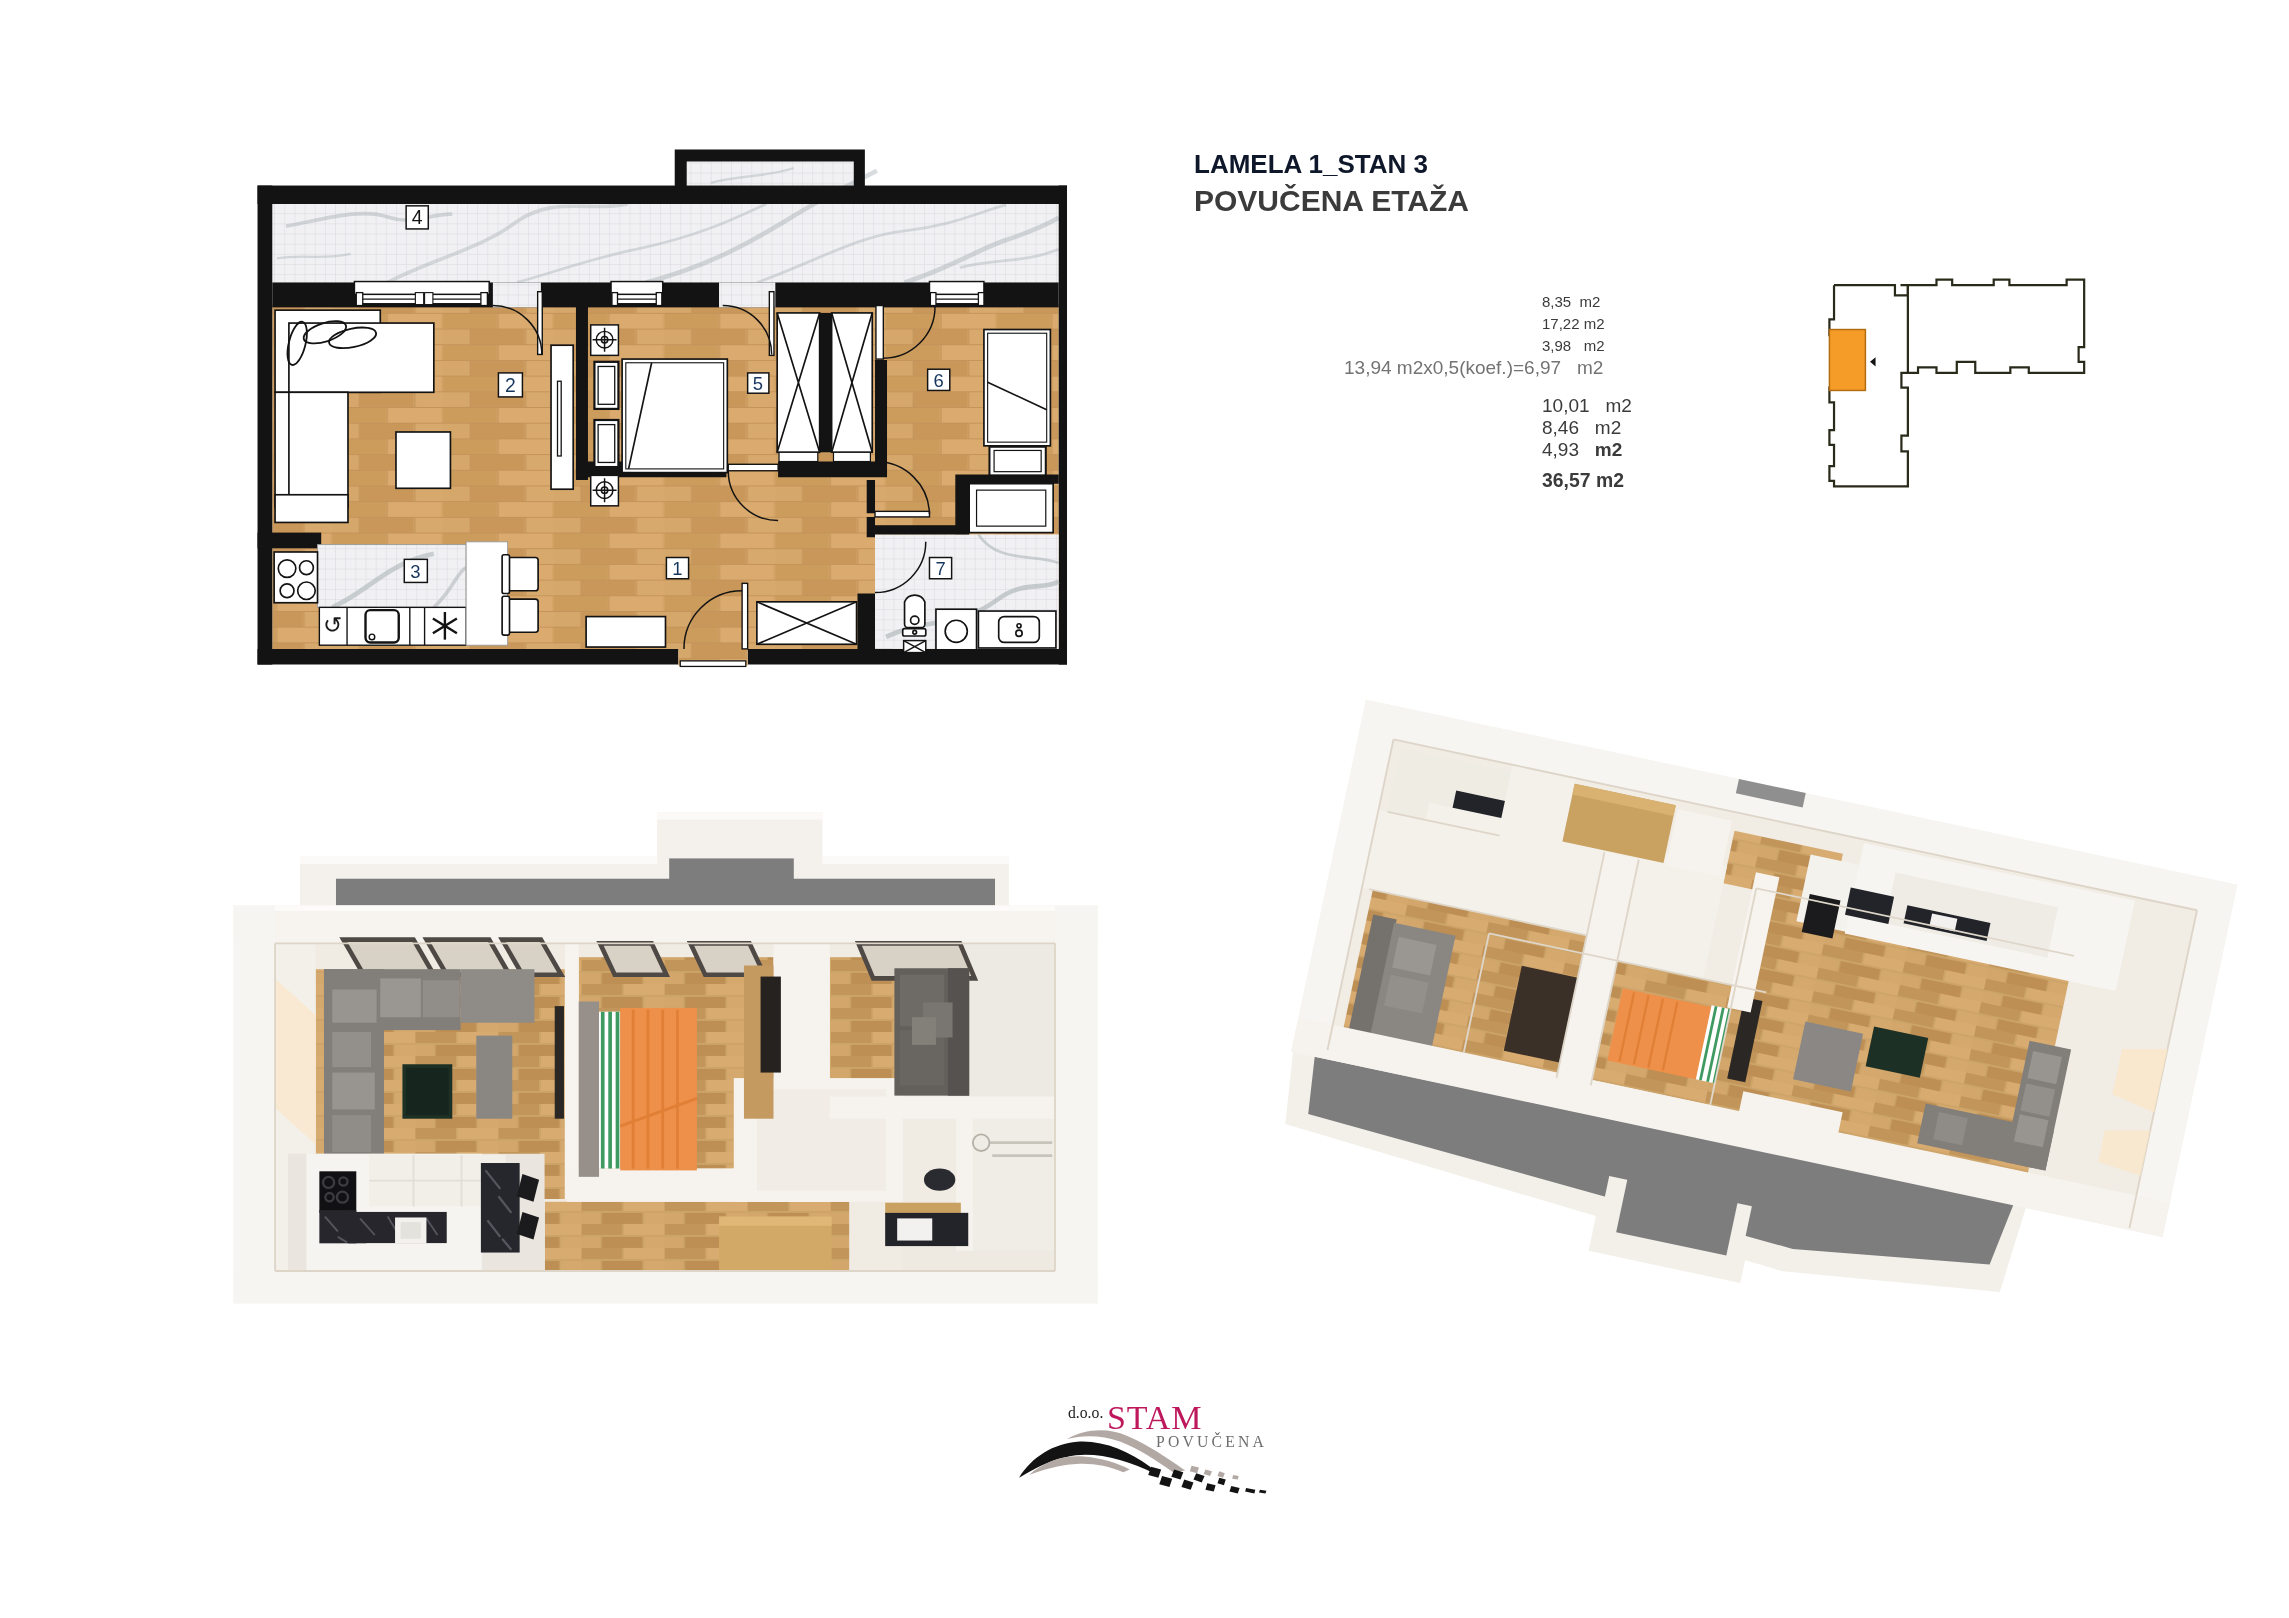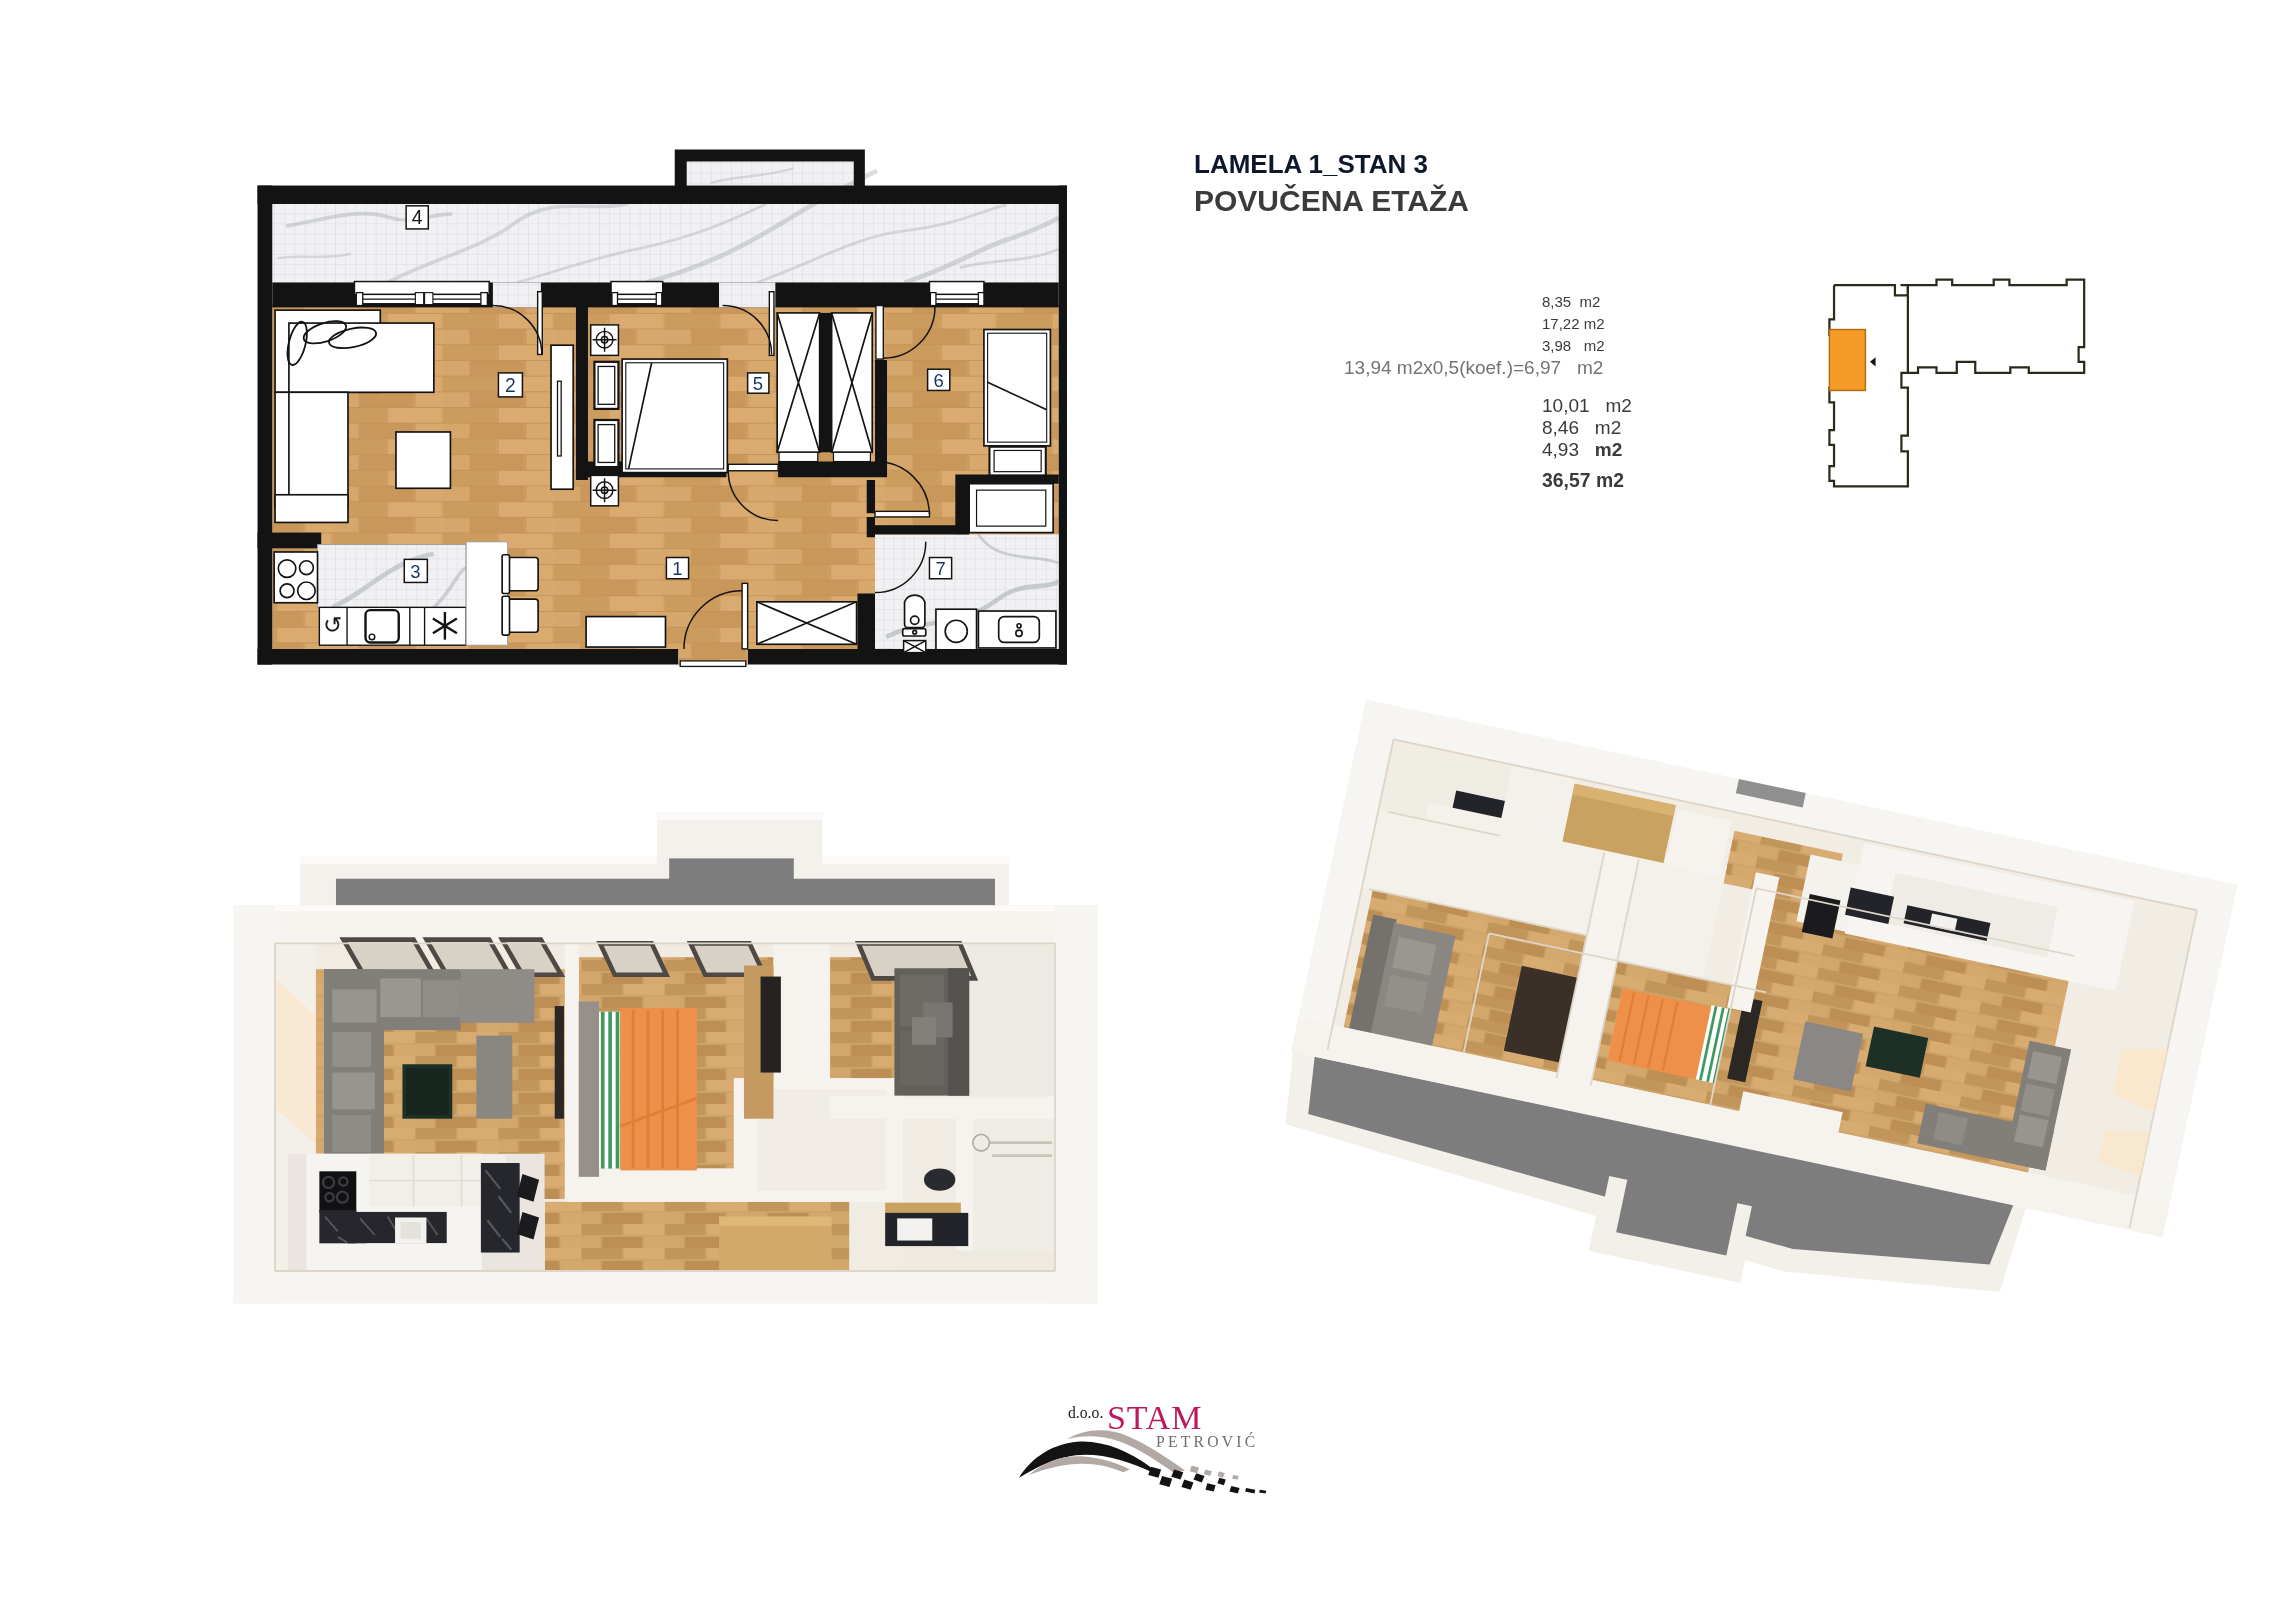--- a/index.html
+++ b/index.html
@@ -646,21 +646,21 @@
 <div class="t" style="left:1542px;top:395px;font-size:19px;color:#3b3b3b;line-height:22px;">10,01   m2
 8,46   m2
 4,93   <b>m2</b></div>
 
 <div class="t" style="left:1542px;top:469px;font-size:19.4px;font-weight:bold;color:#3b3b3b;">36,57 m2</div>
 
 <div class="t" style="left:1068px;top:1404px;font-size:15.7px;font-family:'Liberation Serif',serif;color:#222;">d.o.o.</div>
 
 <div class="t" style="left:1107px;top:1399px;font-size:34px;font-family:'Liberation Serif',serif;color:#be185d;letter-spacing:0.9px;">STAM</div>
 
-<div class="t" style="left:1156px;top:1433px;font-size:15.7px;font-family:'Liberation Serif',serif;color:#6e6e6e;letter-spacing:3.2px;">PETROVIĆ</div>
+<div class="t" style="left:1156px;top:1433px;font-size:15.7px;font-family:'Liberation Serif',serif;color:#6e6e6e;letter-spacing:3.2px;">POVUČENA</div>
 
 <svg width="2290" height="1619" viewBox="0 0 2481 1754" style="pointer-events:none;">
 
 <path d="M1156 1559 C1175 1548 1200 1546 1222 1556 C1245 1566 1262 1578 1284 1593 L1271 1595 C1252 1582 1235 1570 1214 1562 C1192 1554 1172 1555 1156 1559 Z" fill="#b3a9a4"></path>
 
 <path d="M1104 1601 C1118 1578 1142 1564 1167 1562 C1195 1560 1222 1572 1246 1589 L1252 1597 C1226 1584 1200 1576 1176 1576 C1148 1576 1122 1590 1104 1601 Z" fill="#131313"></path>
 
 <path d="M1115 1598 C1130 1584 1152 1576 1174 1578 C1196 1580 1210 1585 1224 1592 L1217 1595 C1200 1588 1184 1585 1166 1586 C1146 1587 1128 1593 1115 1598 Z" fill="#b3a9a4"></path>
 
 <g fill="#131313">

